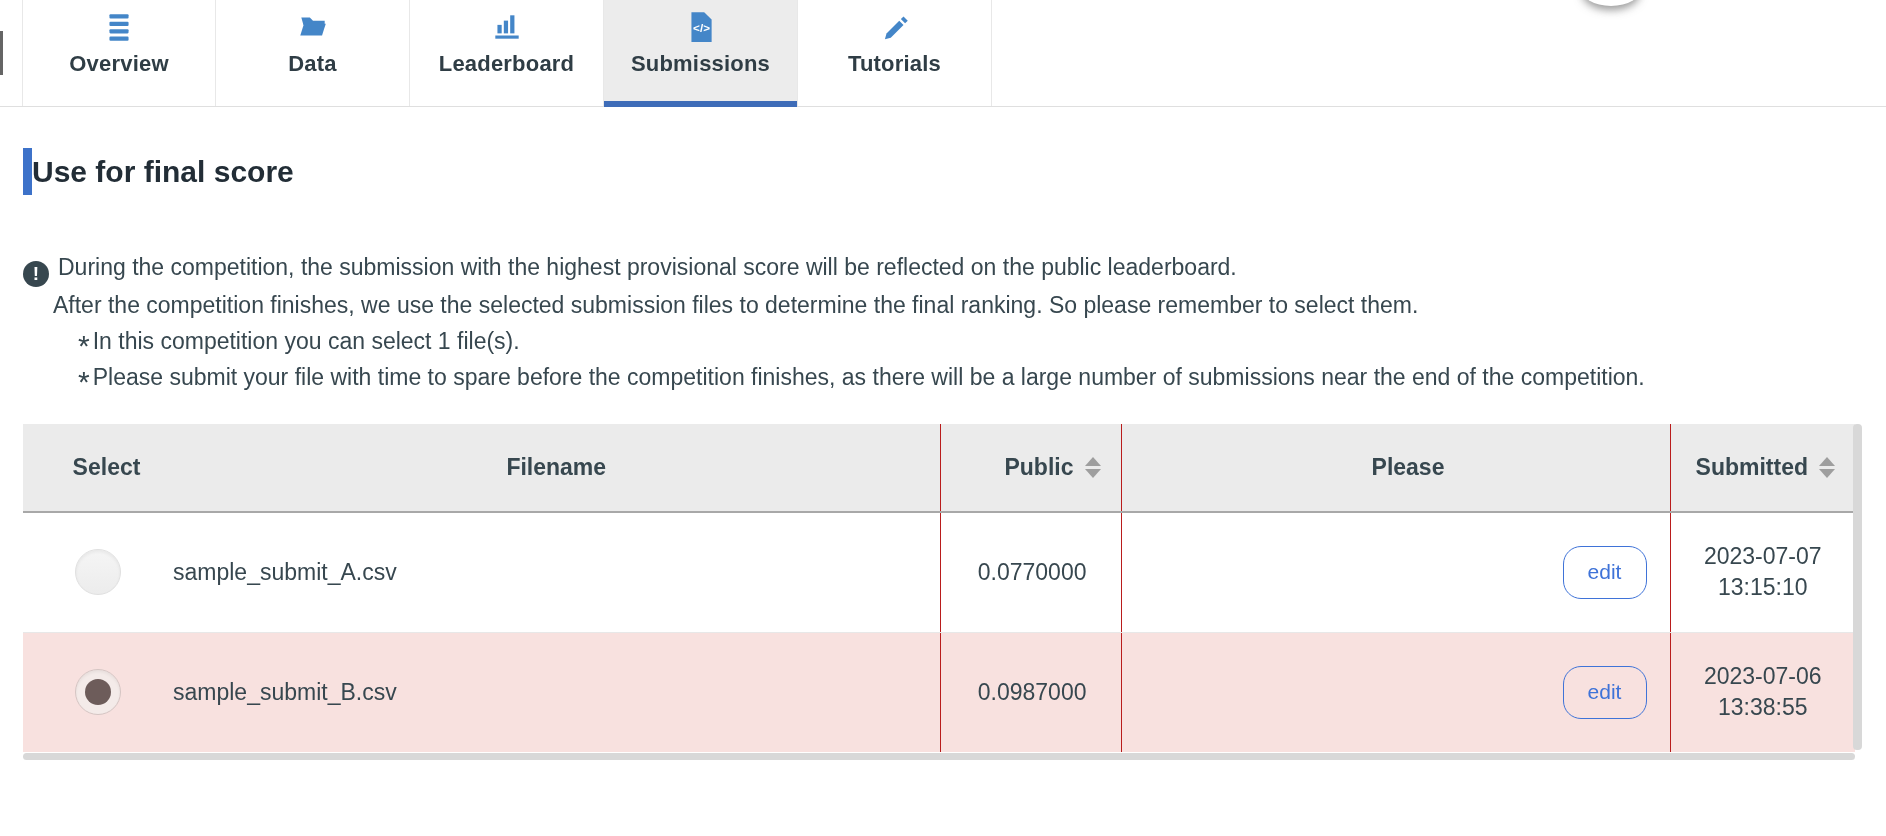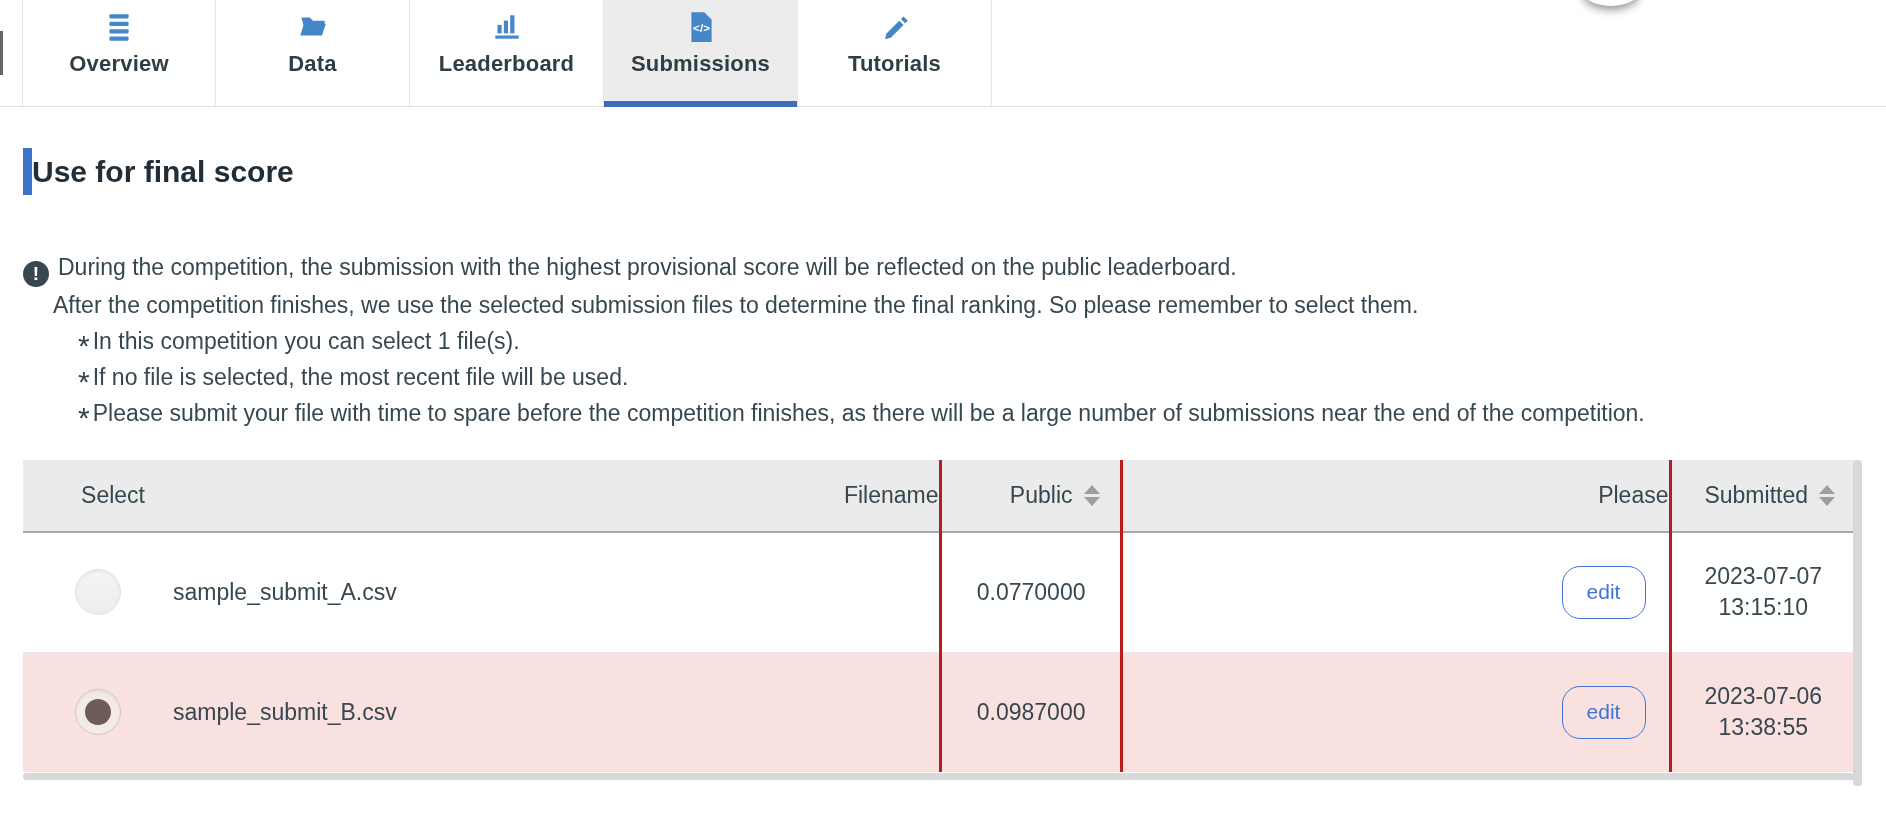--- a/index.html
+++ b/index.html
@@ -39,26 +39,26 @@
       vertical-align:-5px;flex:none}
   .nline2{margin-left:30px}
   .bullet{margin-left:55px}
   .star{font-size:30px;vertical-align:-7px;margin-right:3px;display:inline-block;line-height:0}
 
   
   .table-wrap{position:relative;margin-top:29px;width:1832px}
   table{border-collapse:collapse;table-layout:fixed;width:1832px;font-size:23px;color:var(--text-dark,#37474f)}
   col.c-select{width:122px} col.c-filename{width:795px} col.c-public{width:181px}
   col.c-comment{width:549px} col.c-submitted{width:185px}
-  thead th{height:72px;background:var(--table-header-bg,#ebebeb);font-weight:normal;text-align:right;
+  thead th{height:88px;background:var(--table-header-bg,#ebebeb);font-weight:bold;text-align:center;
       border-bottom:2px solid #a8a8a8;vertical-align:middle}
   tbody td{height:120px;vertical-align:middle;background:#fff}
   tr.row-selected td{background:var(--selected-row-bg,#f8e1df)}
   tbody tr:first-child td{border-bottom:1px solid #e8e8e8}
-  .b-right{border-right:3px solid #b91c1c}
+  .b-right{border-right:1px solid #b91c1c}
   .th-select{padding-left:45px}
   .th-filename{padding-left:28px}
   .h-right{display:flex;justify-content:flex-end;align-items:center;padding-right:20px}
   .th-comment{padding-left:25px}
   .sort{display:inline-flex;flex-direction:column;gap:3px;margin-left:11px;cursor:pointer}
   .sort i{display:block;width:0;height:0;border-left:8px solid transparent;border-right:8px solid transparent}
   .sort .up{border-bottom:9px solid var(--sort-gray,#9e9e9e)}
   .sort .down{border-top:9px solid var(--sort-gray,#9e9e9e)}
 
   .td-select{padding-left:52px}
@@ -133,23 +133,20 @@
       <span class="section-text">Use for final score</span>
     </div>
 
     <div class="notice">
       <div>
         <span class="alert-icon">!</span><span>During the competition, the submission with the highest provisional score will be reflected on the public leaderboard.</span>
       </div>
       <div class="nline2">After the competition finishes, we use the selected submission files to determine the final ranking. So please remember to select them.</div>
       <div class="bullet">
         <span class="star">*</span><span>In this competition you can select 1 file(s).</span>
-      </div>
-      <div class="bullet">
-        <span class="star">*</span><span>If no file is selected, the most recent file will be used.</span>
       </div>
       <div class="bullet">
         <span class="star">*</span><span>Please submit your file with time to spare before the competition finishes, as there will be a large number of submissions near the end of the competition.</span>
       </div>
     </div>
 
     <div class="table-wrap">
       <table>
         <colgroup>
           <col class="c-select">

